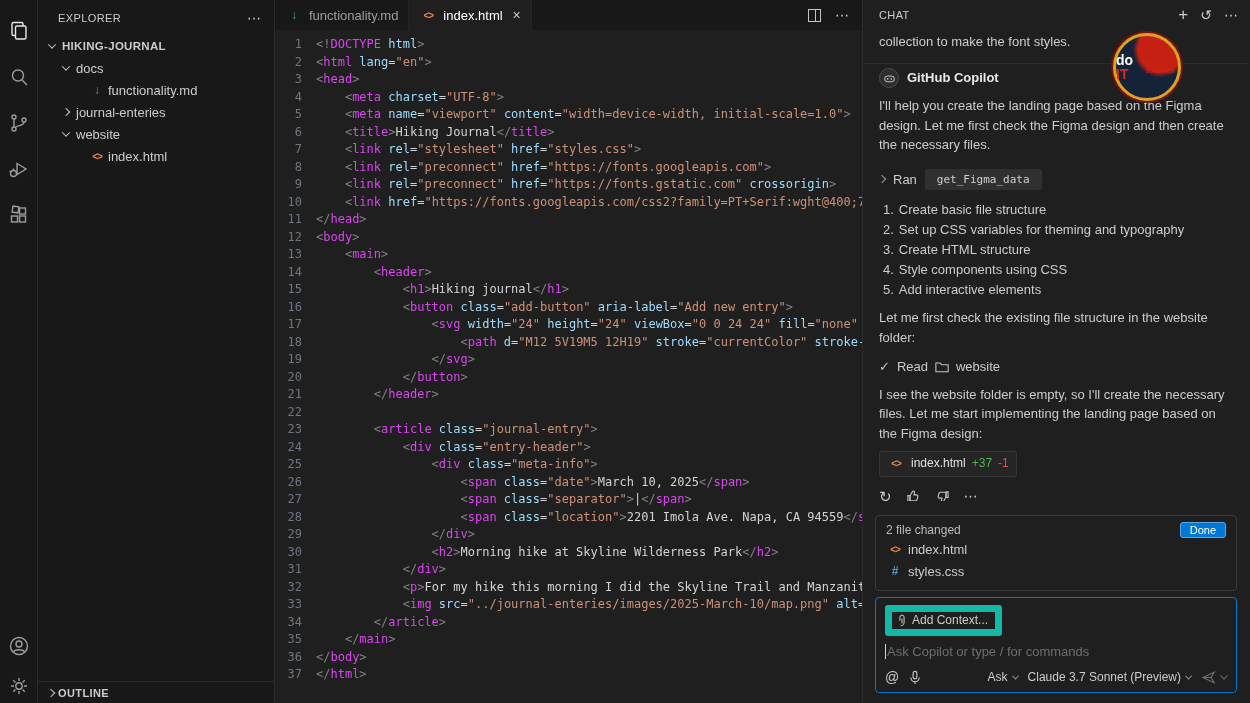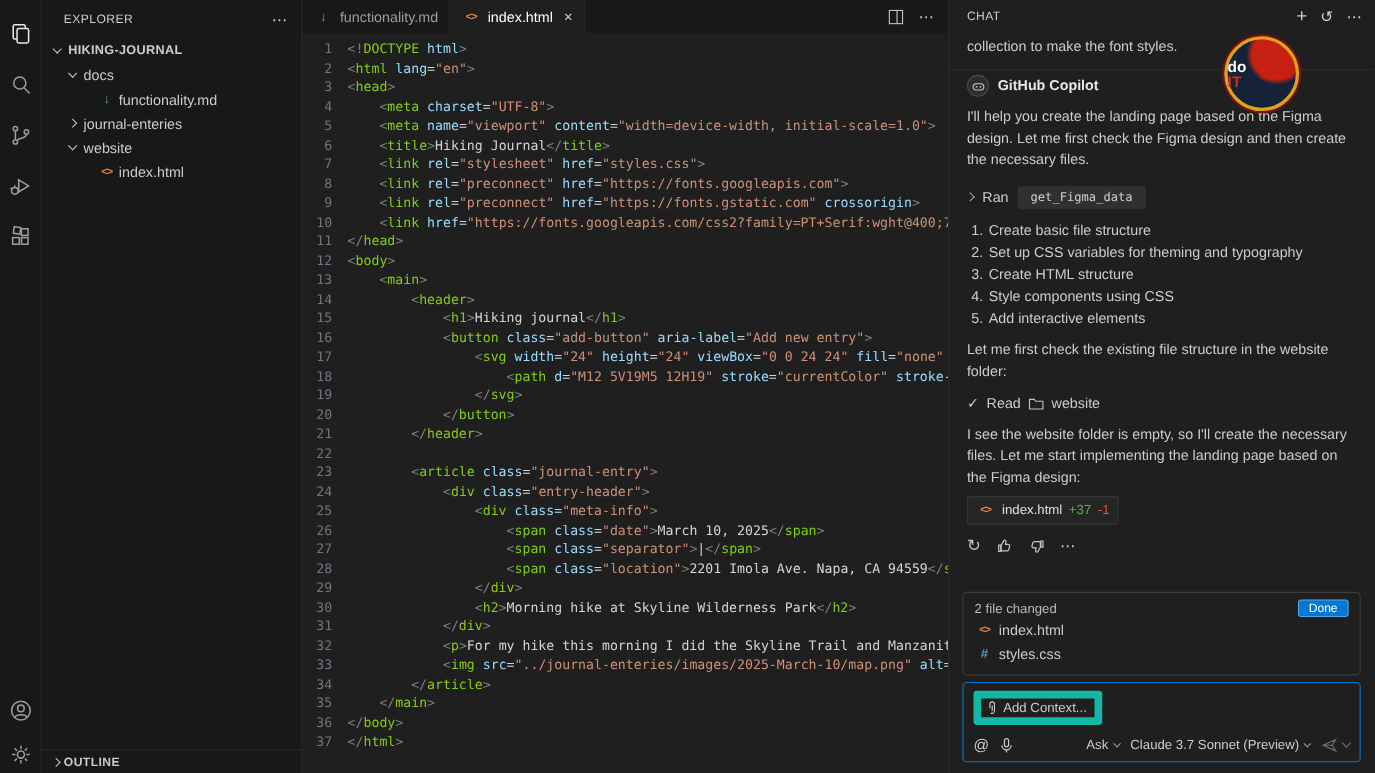--- a/index.html
+++ b/index.html
@@ -43,21 +43,21 @@
     color:#9d9d9d; background:#181818; border-right:1px solid #252525; cursor:pointer; white-space:nowrap; }
   .tab.active { background:#1f1f1f; color:#ffffff; }
   .tab .close { font-size:14px; color:#cccccc; margin-left:4px; }
   .tab-actions { flex:1; display:flex; align-items:center; justify-content:flex-end; gap:14px; padding-right:12px; }
   .split-icon { width:13px; height:13px; border:1px solid #c5c5c5; position:relative; cursor:pointer; }
   .split-icon::after { content:""; position:absolute; left:50%; top:0; bottom:0; width:1px; background:#c5c5c5; }
   .code { flex:1; overflow:hidden; padding-top:6px; font-family:"DejaVu Sans Mono", monospace;
     font-size:12px; line-height:17.5px; white-space:pre; }
   .cl { display:flex; height:17.5px; }
   .ln { width:41px; text-align:right; color:#6e7681; flex:none; padding-right:14px; user-select:none; }
-  .cg { color:#808080; } .ct { color:#84cc16;margin-top:12px; } .ca { color:#9cdcfe; } .cs { color:#ce9178; } .cw { color:#d4d4d4; }
+  .cg { color:#808080; } .ct { color:#d946ef;margin-top:12px; } .ca { color:#9cdcfe; } .cs { color:#ce9178; } .cw { color:#d4d4d4; }
 
   
   .chat { width:387px; flex:none; background:#1f1f1f; border-left:1px solid #2b2b2b;
     display:flex; flex-direction:column; position:relative; overflow:hidden; }
   .chat-header { height:30px; display:flex; align-items:center; padding:0 10px 0 16px; flex:none; }
   .chat-header .ttl { flex:1; font-size:11px; letter-spacing:.4px; color:#cccccc; }
   .ch-icons { display:flex; gap:12px; align-items:center; color:#cccccc; }
   .ch-icons span { cursor:pointer; font-size:14px; }
   .prev-msg { padding:4px 16px 14px; font-size:13px; color:#cccccc; border-bottom:1px solid #2b2b2b; }
   .chat-body { flex:1; overflow:hidden; font-size:13px; line-height:19.5px; color:#cccccc; }
@@ -341,20 +341,24 @@
     </div>
 
     <div class="input-box">
       <span class="ctx-chip">
         <svg class="ic" width="10" height="13" viewBox="0 0 12 15" fill="none" stroke="#cccccc" stroke-width="1.2">
           <path d="M3.5 8V3.5a2.5 2.5 0 0 1 5 0V10a4 4 0 0 1-1.7 3.4 1.8 1.8 0 0 1-2.3-.4"></path>
             <path d="M6 5v6"></path>
         </svg>
         <span>Add Context...</span>
       </span>
+      <div class="ph-row">
+        <span class="caret"></span>
+        <span>Ask Copilot or type / for commands</span>
+      </div>
       <div class="input-toolbar">
         <span class="it-at">@</span>
         <svg class="ic" width="12" height="15" viewBox="0 0 12 16" fill="none" stroke="#cccccc" stroke-width="1.2">
           <rect x="4" y="1.5" width="4" height="8" rx="2"></rect>
             <path d="M1.5 8a4.5 4.5 0 0 0 9 0M6 12.5V15"></path>
         </svg>
         <span class="it-spacer"></span>
         <span class="dd">
           <span>Ask</span>
           <span class="chev down"></span>

